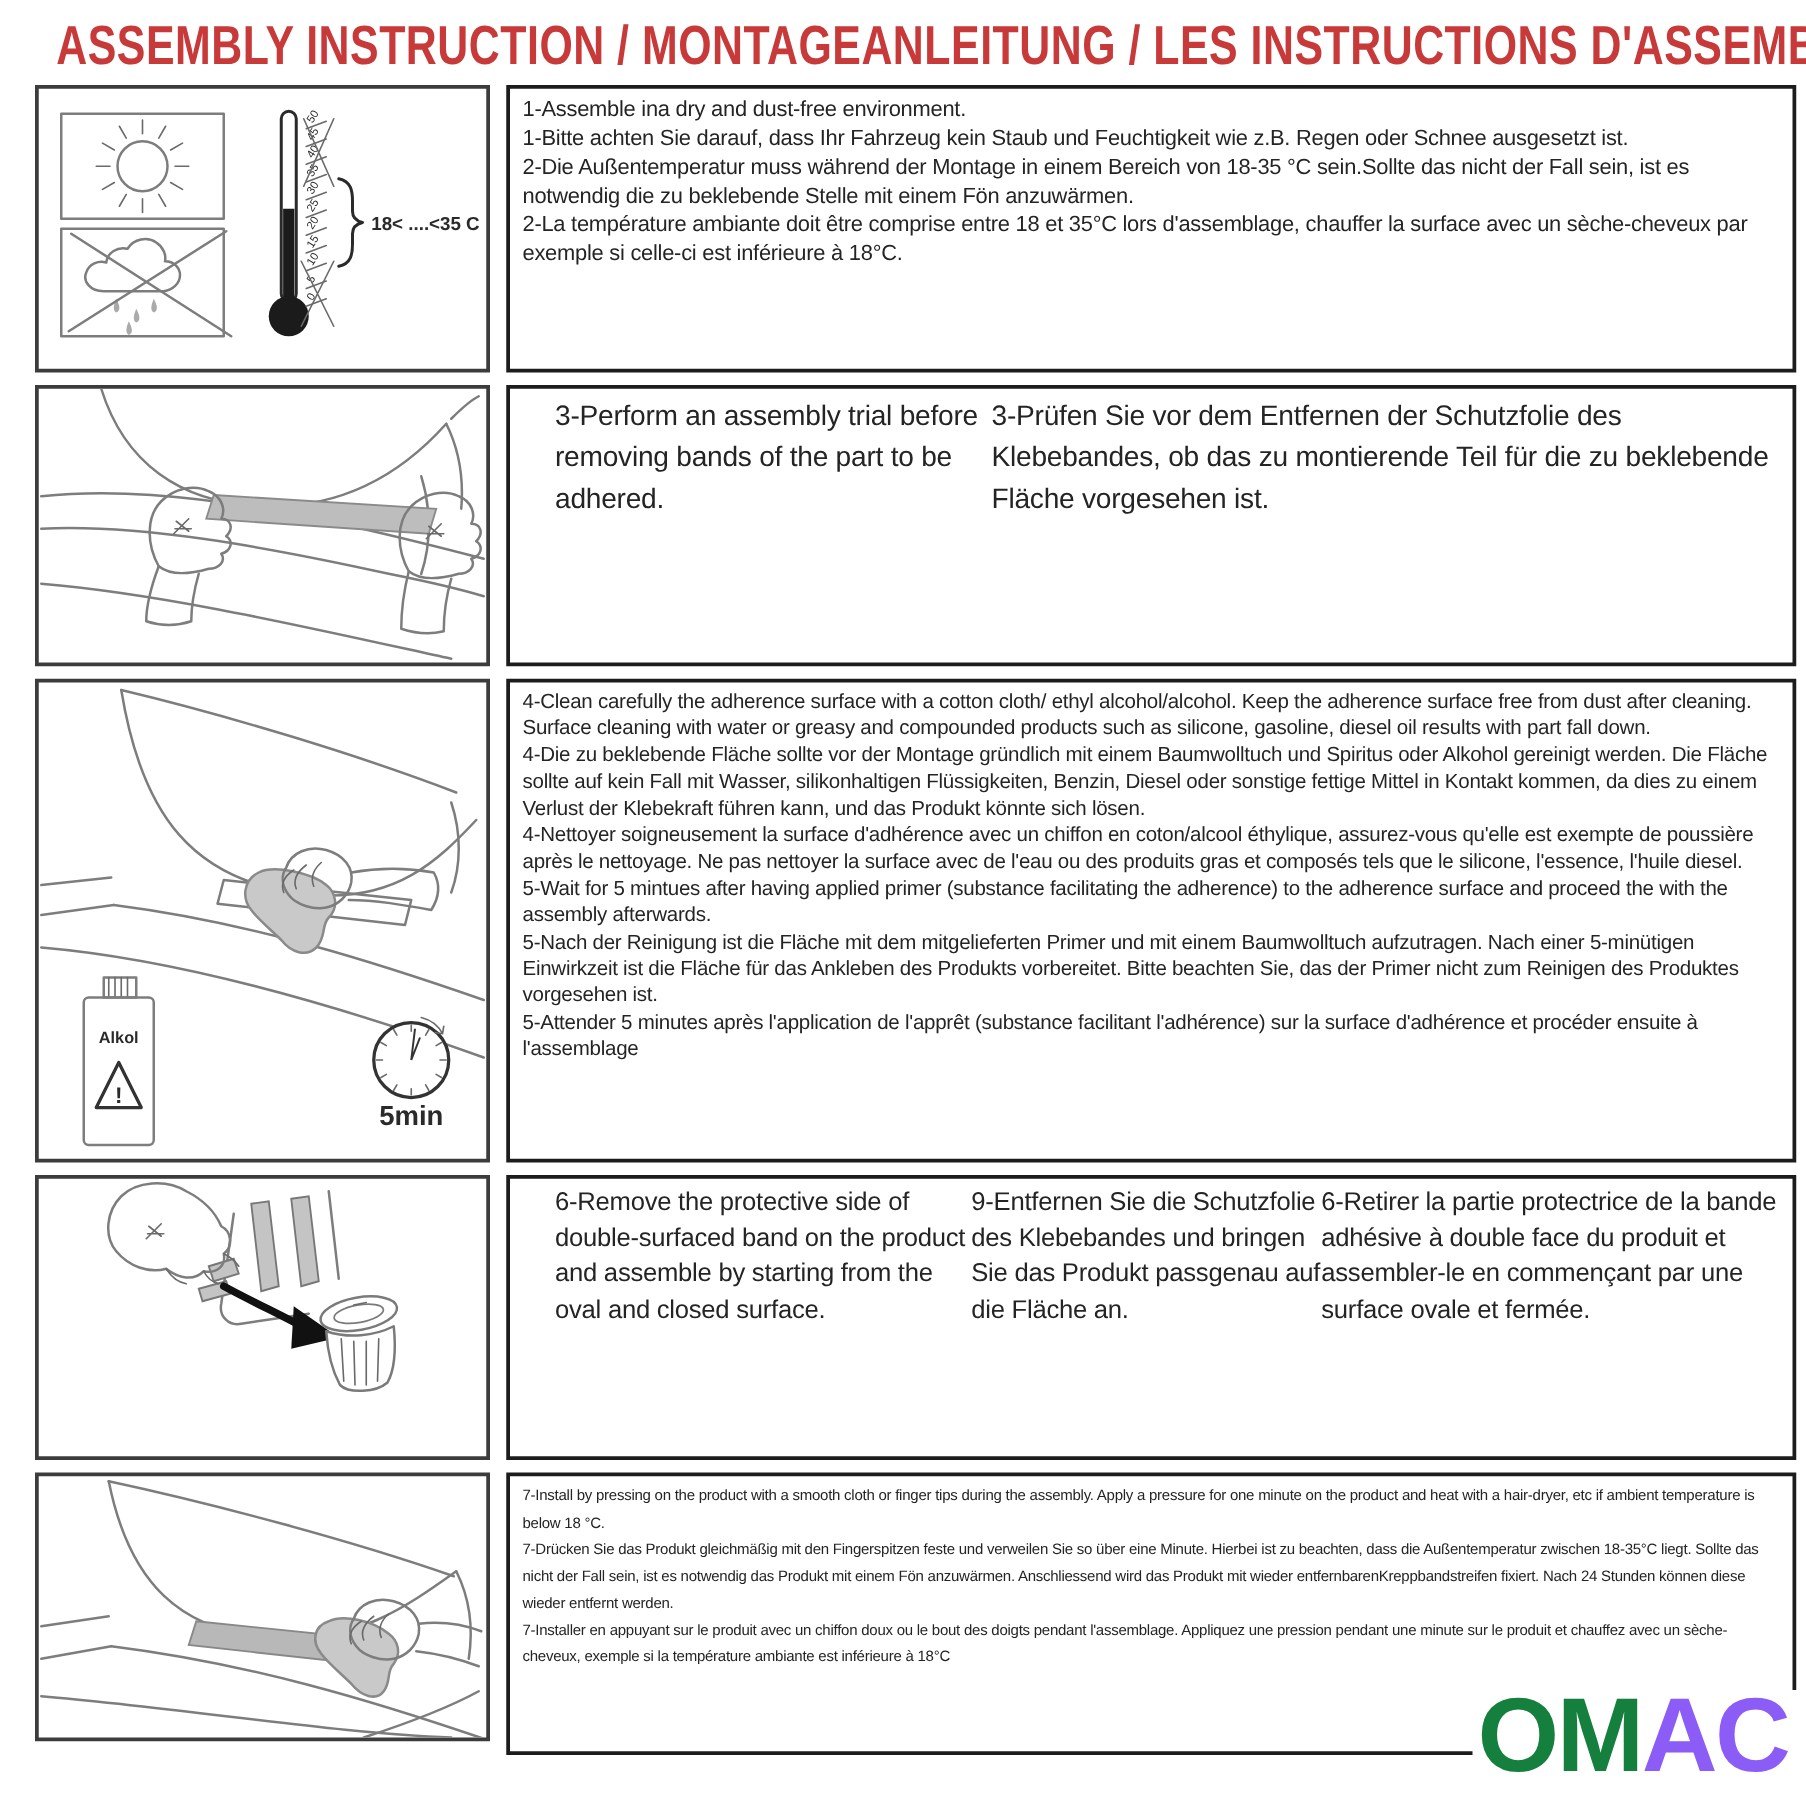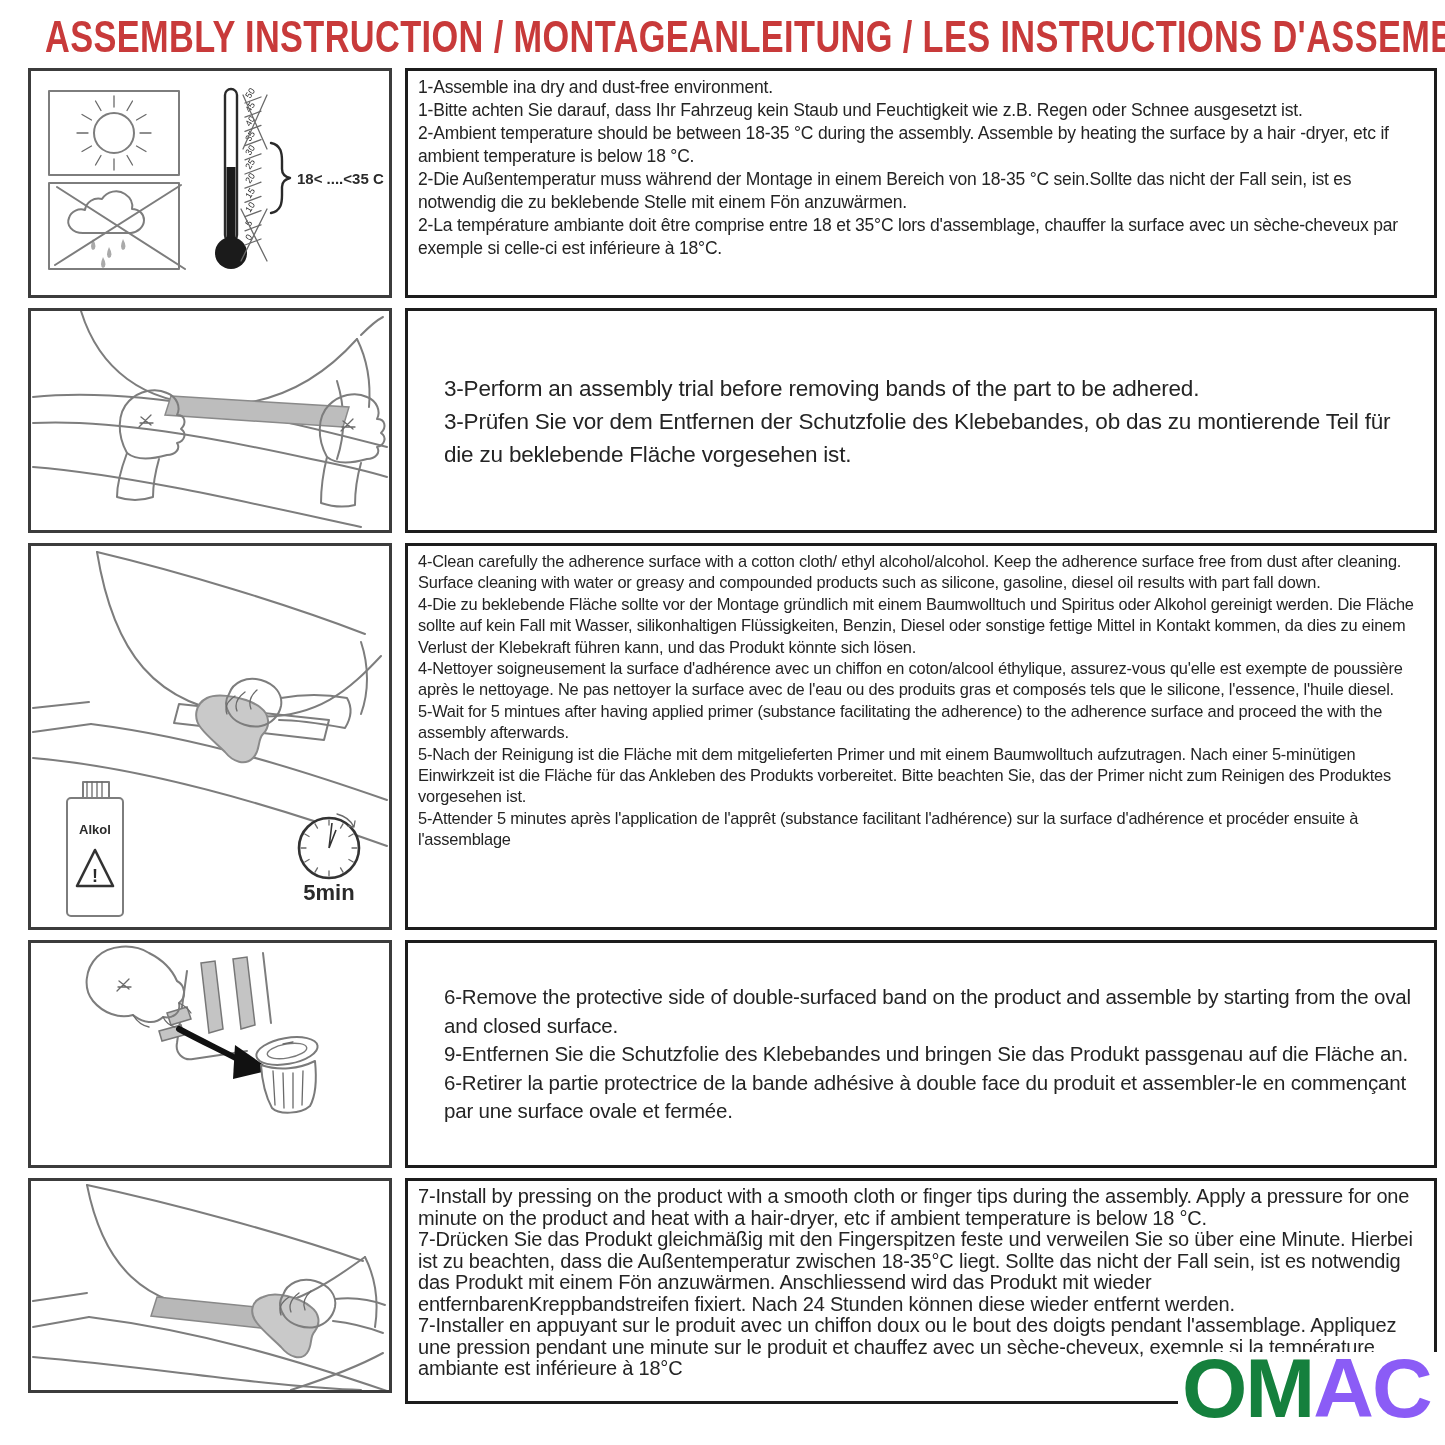--- a/index.html
+++ b/index.html
@@ -17,26 +17,26 @@
     position:absolute; left:28px; top:0; bottom:0; width:364px;
     border:3px solid #3c3c3c; background:#fff; box-sizing:border-box;
   }
   .illus svg { display:block; width:100%; height:100%; }
   .tbox {
     position:absolute; left:405px; top:0; bottom:0; width:1032px;
     border:3px solid #1c1c1c; background:#fff; box-sizing:border-box;
     padding:5px 12px 4px 10px; color:#242424; letter-spacing:-0.2px;
   }
   .tbox p { margin:0; }
-  .center { display:flex; flex-direction:column; justify-content:center;padding-left:36px; }
+  .center { display:flex; justify-content:center;padding-left:36px; }
   .t1 p { font-size:17.5px; line-height:23px; }
   .t2 p { font-size:22.5px; line-height:33px; }
   .t3 p { font-size:16.4px; line-height:21.4px; }
   .t4 p { font-size:20.5px; line-height:28.5px; }
-  .t5 p { font-size:20px; line-height:21.5px; }
+  .t5 p { font-size:12px; line-height:21.5px; }
   .b { font-weight:400; }
   .gap { margin-top:14px; }
   .row5 .tbox { bottom:auto; height:226px; }
   .logo-mask {
     position:absolute; left:1178px; top:1352px; width:267px; height:93px;
     background:#fff; z-index:5; overflow:hidden;
   }
   .logo {
     font-size:84px; font-weight:700; letter-spacing:-2px; line-height:84px;
     margin:-6px 0 0 4px; white-space:nowrap;
@@ -90,21 +90,20 @@
           </g>
           <path class="thin" d="M212,24 L236,78 M236,24 L212,78 M210,138 L236,190 M236,138 L210,190" stroke-width="1.6"></path>
           <path class="dk" d="M240,72 C250,74 251,82 251,90 L251,98 C251,104 255,106 259,107 C255,108 251,110 251,116 L251,124 C251,132 250,140 240,142" stroke-width="2.2"></path>
           <text x="266" y="113" font-size="15" font-weight="bold">18&lt; ....&lt;35 C</text>
         </g>
       </svg>
     </div>
     <div class="tbox t1">
       <p class="b">1-Assemble ina dry and dust-free environment.</p>
       <p>1-Bitte achten Sie darauf, dass Ihr Fahrzeug kein Staub und Feuchtigkeit wie z.B. Regen oder Schnee ausgesetzt ist.</p>
-      <p class="b gap">2-Ambient temperature should be between 18-35 °C  during the assembly. Assemble by heating the surface by a hair -dryer, etc if ambient temperature is below 18 °C.</p>
       <p>2-Die Außentemperatur muss während der Montage in einem Bereich von 18-35 °C  sein.Sollte das nicht der Fall sein, ist es notwendig die zu beklebende Stelle mit einem Fön anzuwärmen.</p>
       <p>2-La température ambiante doit être comprise entre 18 et 35°C lors d'assemblage, chauffer la surface avec un sèche-cheveux par exemple si celle-ci est inférieure à 18°C.</p>
     </div>
   </section>
 
   <section class="row row2" style="top:308px;height:225px;">
     <div class="illus">
       <svg viewBox="0 0 358 219">
         <path class="ln" d="M50,0 C68,58 112,92 180,94 C246,96 292,66 326,28"></path>
         <path class="ln" d="M326,28 C336,48 340,72 338,96"></path>

